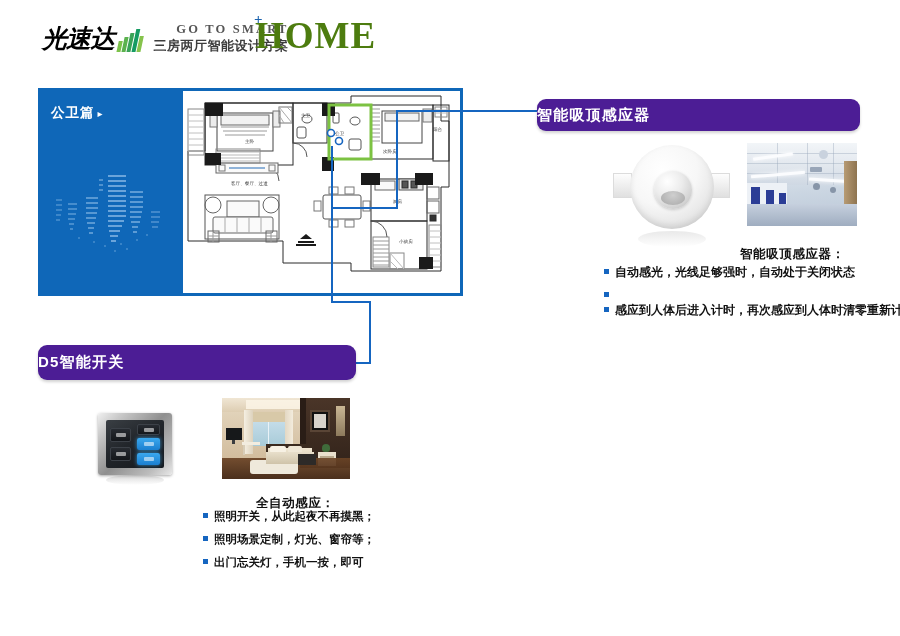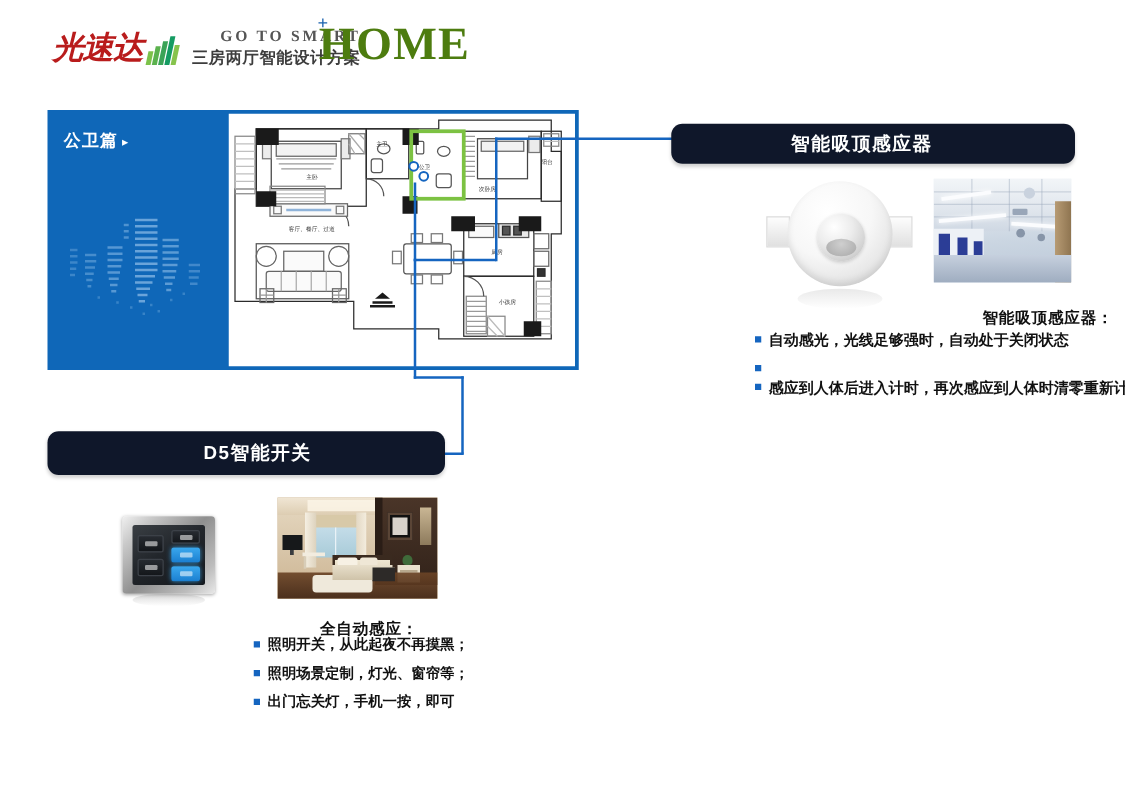--- a/index.html
+++ b/index.html
@@ -9,21 +9,21 @@
     font-family: "Liberation Sans", "DejaVu Sans", sans-serif;
     overflow: hidden;
   }
   #page { position: relative; width: 900px; height: 636px; background:#fff; }
 
   
   #header { position:absolute; left:0; top:0; width:900px; height:72px; }
   #logo-group { position:absolute; left:42px; top:22px; display:flex; align-items:flex-end; }
   #logo-cn {
     font-family:"Liberation Serif","DejaVu Serif",serif;
-    font-weight:bold; font-style:italic; font-size:25px; color:#b91c1c;
+    font-weight:bold; font-style:italic; font-size:25px; color:#000000;
     letter-spacing:-1px; line-height:30px;
   }
   #logo-bars { display:flex; align-items:flex-end; gap:1.5px; margin-left:5px; margin-bottom:2px; height:24px; transform:skewX(-12deg); }
   #logo-bars i { display:block; width:3.5px; border-radius:0; }
   #logo-bars i:nth-child(1){ height:11px; background:#7cc24a; }
   #logo-bars i:nth-child(2){ height:15px; background:#5bb24e; }
   #logo-bars i:nth-child(3){ height:19px; background:#3aa357; }
   #logo-bars i:nth-child(4){ height:23px; background:#159b62; }
   #logo-bars i:nth-child(5){ height:16px; background:#86c34c; }
 
@@ -65,30 +65,30 @@
   #plan-area {
     position:absolute; left:183px; top:91px; width:277px; height:202px;
     background:#ffffff;
   }
 
   
   .conn { position:absolute; background:#1565c0; }
 
   
   .gray-bar {
-    position:absolute; background:#0f172a; border-radius:9px;
+    position:absolute; background:#4c1d95; border-radius:9px;
     box-shadow: 0 2px 3px rgba(0,0,0,0.18);
-    display:flex; align-items:center; justify-content:center;
+    display:flex; align-items:center; justify-content:flex-start;
   }
   .gray-bar span {
     color:#ffffff; font-size:15px; font-weight:bold; letter-spacing:1.2px;
     padding-right:18px;
   }
   #bar-sensor { left:537px; top:99px; width:323px; height:32px; }
-  #bar-switch { left:38px; top:345px; width:318px; height:35px;padding-left:36px; }
+  #bar-switch { left:38px; top:345px; width:318px; height:35px; }
 
   
   #sensor-prod { position:absolute; left:608px; top:143px; width:128px; height:104px; }
   .sensor-body {
     position:absolute; left:22px; top:2px; width:84px; height:84px;
     border-radius:50%;
     background: radial-gradient(circle at 38% 30%, #ffffff 0%, #f7f7f7 45%, #e2e2e2 78%, #cfcfcf 100%);
     box-shadow: inset 0 -3px 6px rgba(0,0,0,0.10);
   }
   .sensor-dome {
@@ -184,21 +184,21 @@
   .bullets { position:absolute; }
   .bullets li {
     list-style:none; display:flex; align-items:flex-start;
     font-size:12px; color:#111; line-height:20px; white-space:nowrap;
     margin-bottom:3px; font-weight:bold;
   }
   .bullets li .bl {
     display:inline-block; width:5px; height:5px; background:#1565c0;
     margin-right:6px; margin-top:7px; flex:none;
   }
-  #sensor-cap { left:740px; top:246px;margin-left:46px; }
+  #sensor-cap { left:740px; top:246px; }
   #sensor-bullets { left:604px; top:262px; }
   #switch-cap { left:256px; top:495px; }
   #switch-bullets { left:203px; top:506px; }
   #switch-bullets li { font-size:11.5px; }
 </style>
 </head>
 <body>
 
 <div id="page">
 

